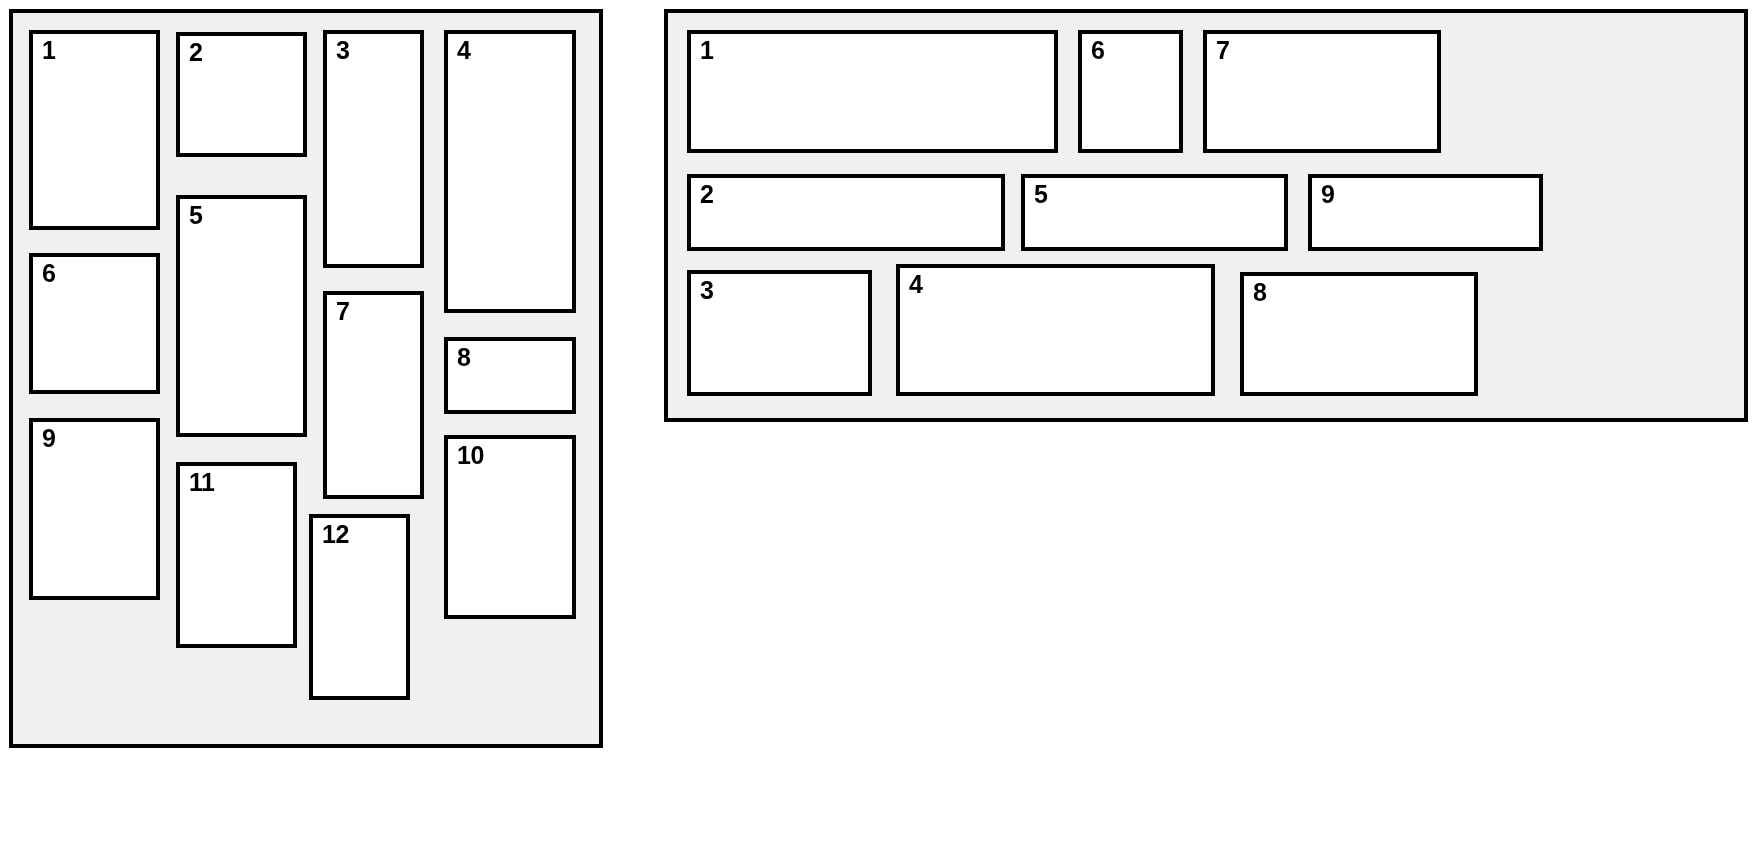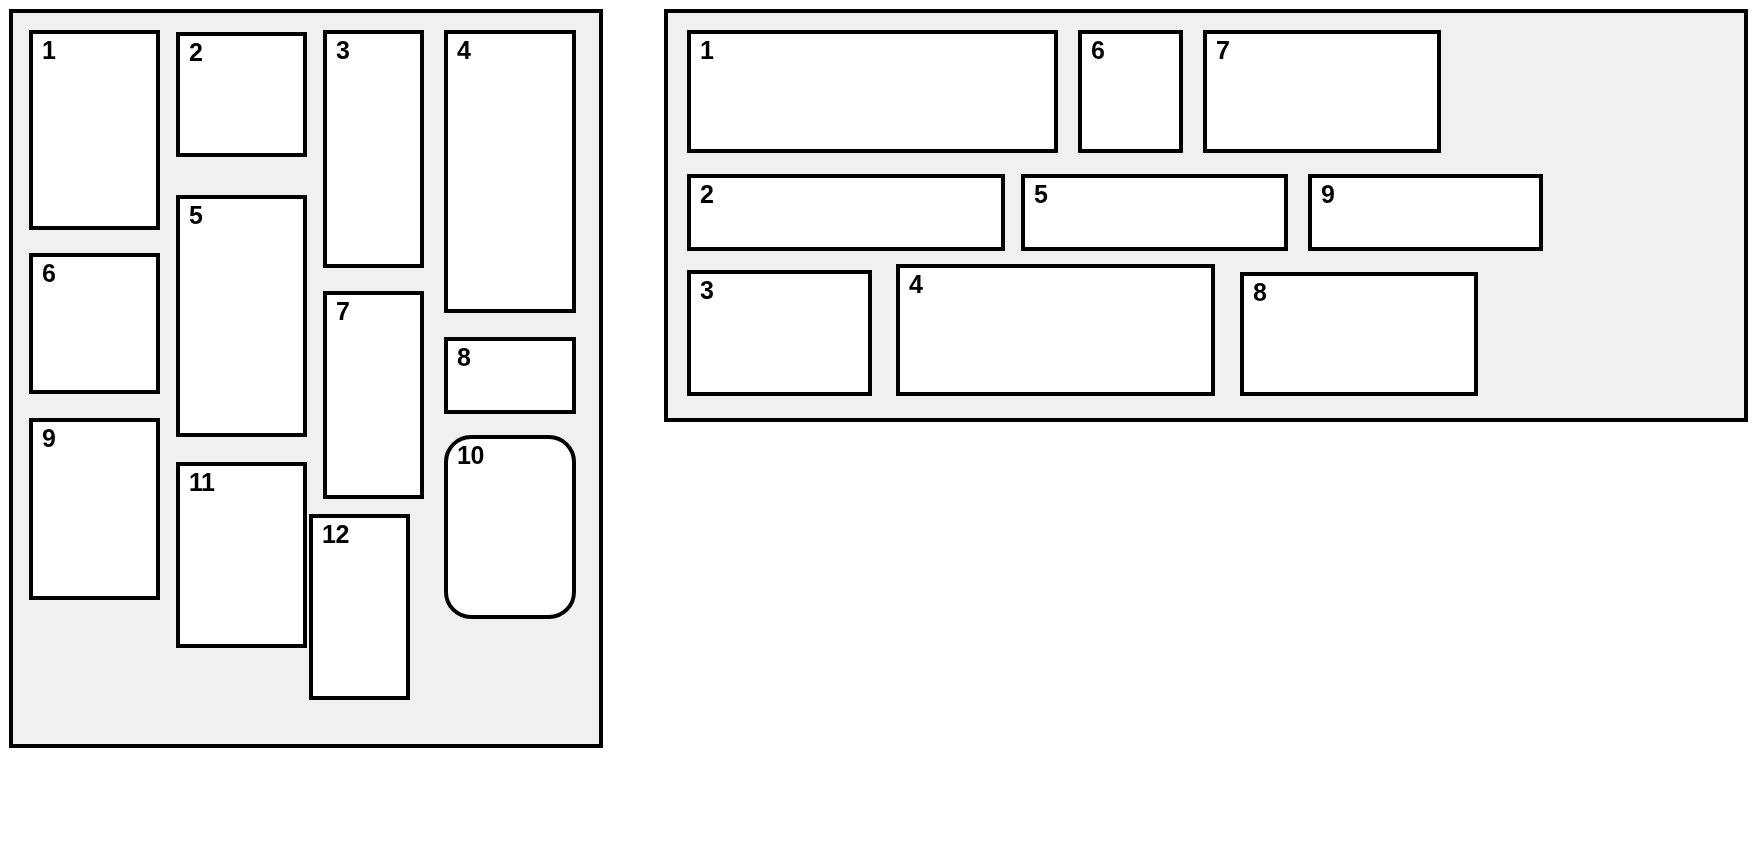--- a/index.html
+++ b/index.html
@@ -78,24 +78,24 @@
       </div>
       <div class="region" style="left: 310px; top: 278px; width: 101px; height: 208px; background: rgb(255, 255, 255); border-color: rgb(0, 0, 0); border-width: 4px;">
         <span class="region-label">7</span>
       </div>
       <div class="region" style="left: 431px; top: 324px; width: 132px; height: 77px; background: rgb(255, 255, 255); border-color: rgb(0, 0, 0); border-width: 4px;">
         <span class="region-label">8</span>
       </div>
       <div class="region" style="left: 16px; top: 405px; width: 131px; height: 182px; background: rgb(255, 255, 255); border-color: rgb(0, 0, 0); border-width: 4px;">
         <span class="region-label">9</span>
       </div>
-      <div class="region" style="left: 431px; top: 422px; width: 132px; height: 184px; background: rgb(255, 255, 255); border-color: rgb(0, 0, 0); border-width: 4px; border-radius: 27px;">
+      <div class="region" style="left: 431px; top: 422px; width: 132px; height: 184px; background: rgb(255, 255, 255); border-color: rgb(0, 0, 0); border-width: 4px;">
         <span class="region-label">10</span>
       </div>
-      <div class="region" style="left: 163px; top: 449px; width: 131px; height: 186px; background: rgb(255, 255, 255); border-color: rgb(0, 0, 0); border-width: 4px;">
+      <div class="region" style="left: 163px; top: 449px; width: 121px; height: 186px; background: rgb(255, 255, 255); border-color: rgb(0, 0, 0); border-width: 4px;">
         <span class="region-label">11</span>
       </div>
       <div class="region" style="left: 296px; top: 501px; width: 101px; height: 186px; background: rgb(255, 255, 255); border-color: rgb(0, 0, 0); border-width: 4px;">
         <span class="region-label">12</span>
       </div>
     </div>
     <div class="panel" style="left: 664px; top: 9px; width: 1084px; height: 413px; background: rgb(240, 240, 240); border-color: rgb(0, 0, 0); border-width: 4px;">
       <div class="region" style="left: 19px; top: 17px; width: 371px; height: 123px; background: rgb(255, 255, 255); border-color: rgb(0, 0, 0); border-width: 4px;">
         <span class="region-label">1</span>
       </div>

